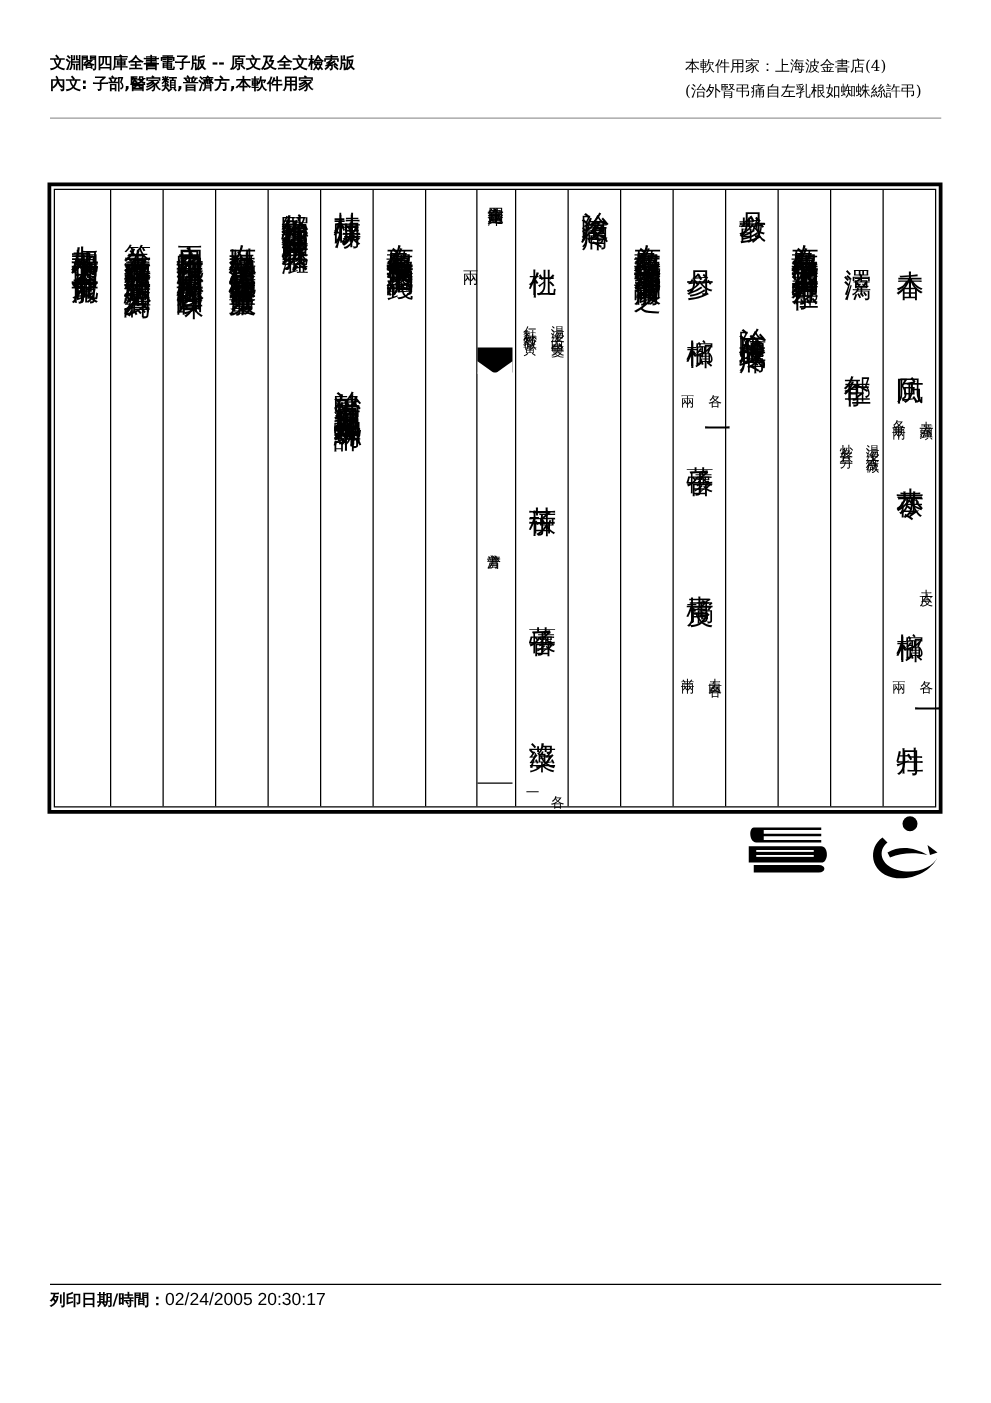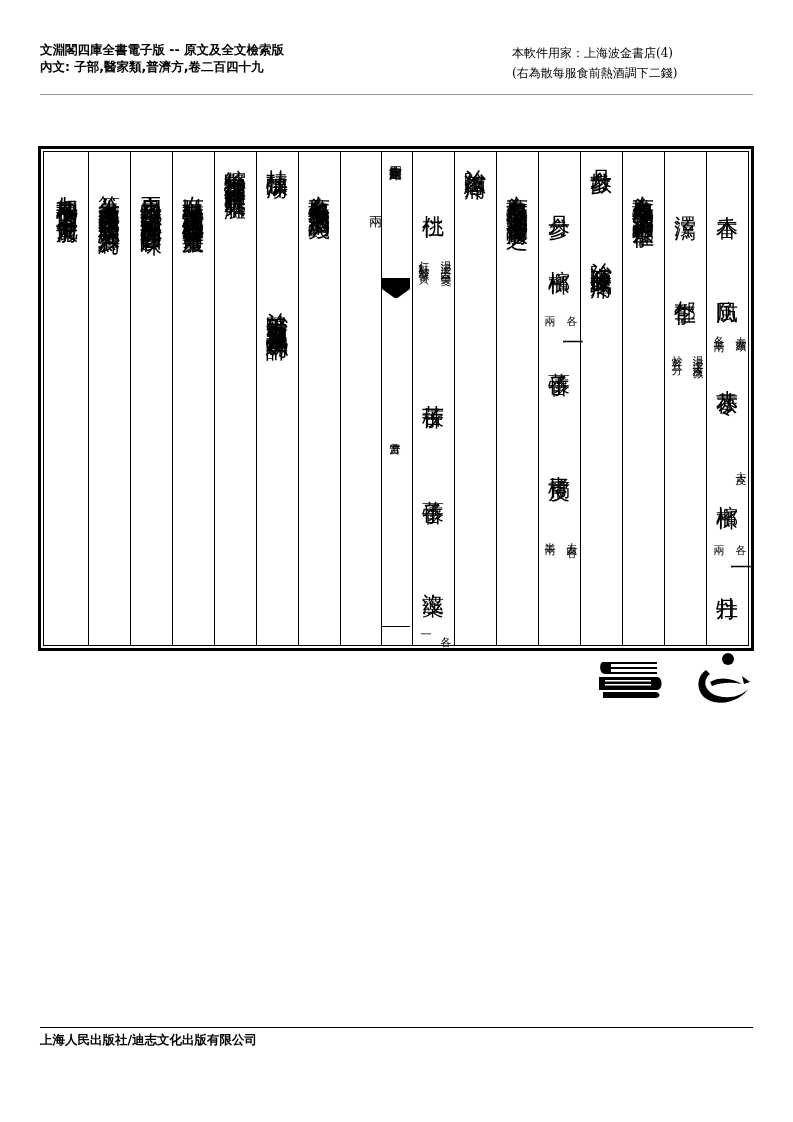--- a/index.html
+++ b/index.html
@@ -1,21 +1,21 @@
 <!DOCTYPE html>
 <html><head>
 <meta charset="utf-8">
 <style>
   html, body { margin:0; padding:0; background:#ffffff; }
   body { width:793px; height:1122px; position:relative; overflow:hidden;
          font-family:"DejaVu Serif", "Liberation Serif", serif; color:#000; }
   .hdr-left { position:absolute; left:40px; top:41px; font-family:"DejaVu Sans","Liberation Sans",sans-serif;
               font-weight:bold; font-size:12.5px; line-height:17px; }
   .hdr-left .latin { font-family:"Liberation Sans",sans-serif; font-weight:normal; font-size:14px; }
-  .hdr-right { position:absolute; left:512px; top:43px; font-size:12px; line-height:20px; font-family:"DejaVu Serif",serif; }
+  .hdr-right { position:absolute; left:548px; top:43px; font-size:12px; line-height:20px; font-family:"DejaVu Serif",serif; }
   .rule-top { position:absolute; left:40px; top:94px; width:713px; height:1px; background:#999; }
   .frame-outer { position:absolute; left:38px; top:146px; width:716px; height:505px;
                  border:3px solid #000; box-sizing:border-box; }
   .frame-inner { position:absolute; left:43px; top:151px; width:706px; height:495px;
                  border:1px solid #000; box-sizing:border-box; }
   .col { position:absolute; top:152px; height:493px; box-sizing:border-box;
          border-left:1px solid #000; }
   .vtext { position:absolute; writing-mode:vertical-rl; text-orientation:upright;
            font-size:22px; line-height:26px; letter-spacing:2px; white-space:nowrap; }
   .anno { position:absolute; writing-mode:vertical-rl; text-orientation:upright;
@@ -30,25 +30,25 @@
   .ftr { position:absolute; left:40px; top:1031px; font-family:"DejaVu Sans","Liberation Sans",sans-serif;
          font-weight:bold; font-size:12.5px; line-height:17px; }
   .ftr .latin { font-family:"Liberation Sans",sans-serif; font-weight:normal; font-size:14px; }
   .logo { position:absolute; }
 </style>
 </head>
 <body>
 
 <div class="hdr-left">
   <div>文淵閣四庫全書電子版 -- 原文及全文檢索版</div>
-  <div><span>內文: </span><span>子部,醫家類,普濟方,卷二百四十九</span></div>
+  <div><span>內文: </span><span>子部,醫家類,普濟方,本軟件用家</span></div>
 </div>
 <div class="hdr-right">
   <div>本軟件用家：上海波金書店(4)</div>
-  <div>(右為散每服食前熱酒調下二錢)</div>
+  <div>(治外腎弔痛自左乳根如蜘蛛絲許弔)</div>
 </div>
 <div class="rule-top"></div>
 
 <div class="frame-outer"></div>
 <div class="frame-inner"></div>
 
 <div class="col" style="left:88px"></div>
 <div class="col" style="left:130px"></div>
 <div class="col" style="left:172px"></div>
 <div class="col" style="left:214px"></div>
@@ -141,14 +141,14 @@
 </svg>
 <svg class="logo" style="left:692px; top:652px" width="62" height="56" viewBox="0 0 62 56">
   <circle cx="36" cy="7" r="6" fill="#000"></circle>
   <path d="M14 18 C2 26 4 46 22 50 C36 53 52 46 58 34 C54 42 40 48 26 44 C12 40 10 28 18 22 Z" fill="#000"></path>
   <path d="M18 30 C28 24 40 26 50 32 C40 30 30 30 20 34 Z" fill="#000"></path>
   <path d="M50 24 L58 30 L52 32 Z" fill="#000"></path>
 </svg>
 
 <div class="rule-bot"></div>
 <div class="ftr">
-  <div>上海人民出版社/迪志文化出版有限公司</div>
+  <div><span>列印日期/時間：</span><span class="latin">02/24/2005 20:30:17</span></div>
 </div>
 
 </body></html>

